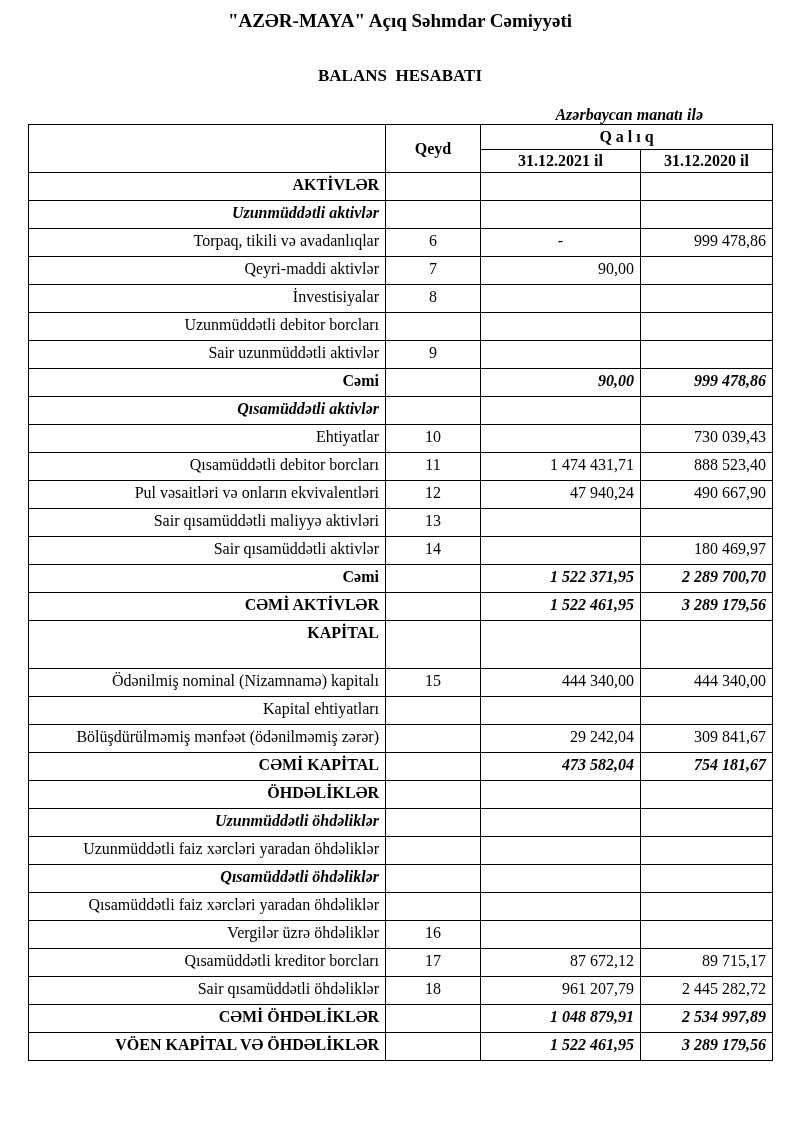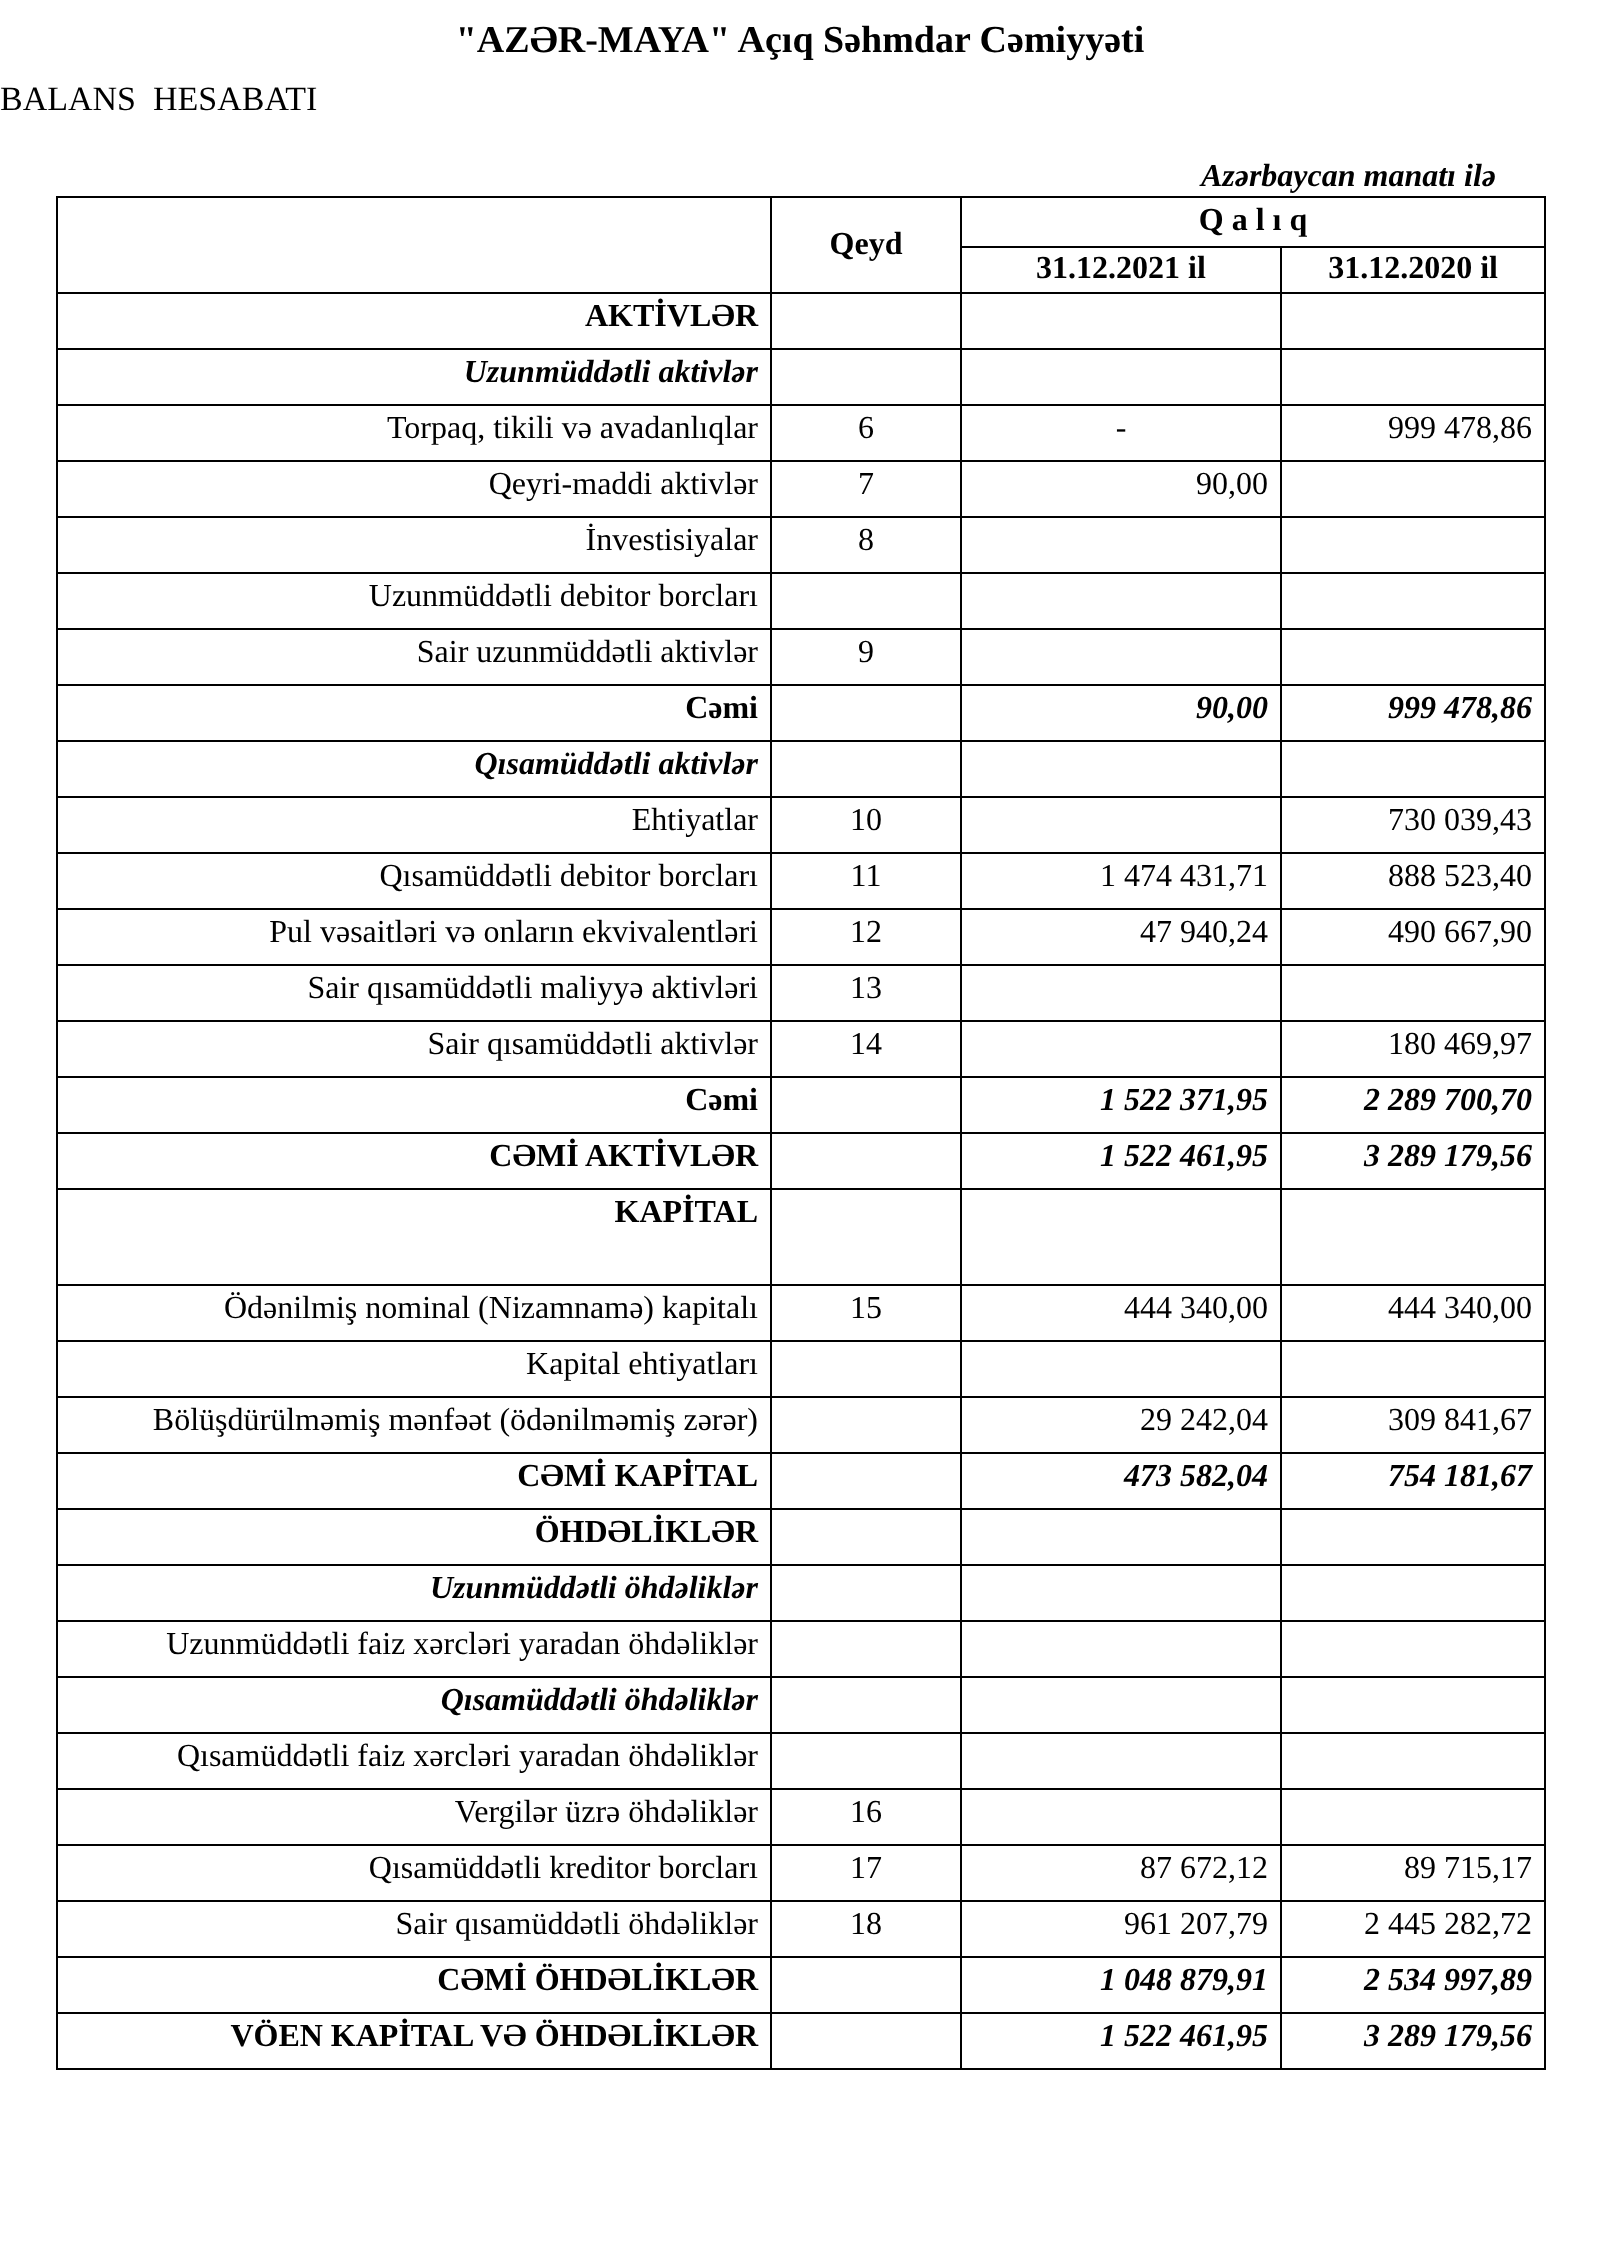--- a/index.html
+++ b/index.html
@@ -13,29 +13,29 @@
   .page { width: 800px; height: 1130px; overflow: hidden; }
 
   .company-title {
     text-align: center;
     font-weight: bold;
     font-size: 19px;
     padding-top: 10px;
     white-space: pre;
   }
   .report-title {
-    text-align: left;
-    font-weight: normal;
+    text-align: center;
+    font-weight: bold;
     font-size: 17px;
-    margin-top: 8px;
+    margin-top: 34px;
     white-space: pre;
   }
   .currency-note {
     text-align: right;
-    padding-right: 52px;
+    padding-right: 97px;
     font-weight: bold;
     font-style: italic;
     font-size: 16px;
     margin-top: 20px;
   }
   .voen {
     font-weight: bold;
     font-style: italic;
     font-size: 16px;
     margin: 6px 0 3px 28px;

